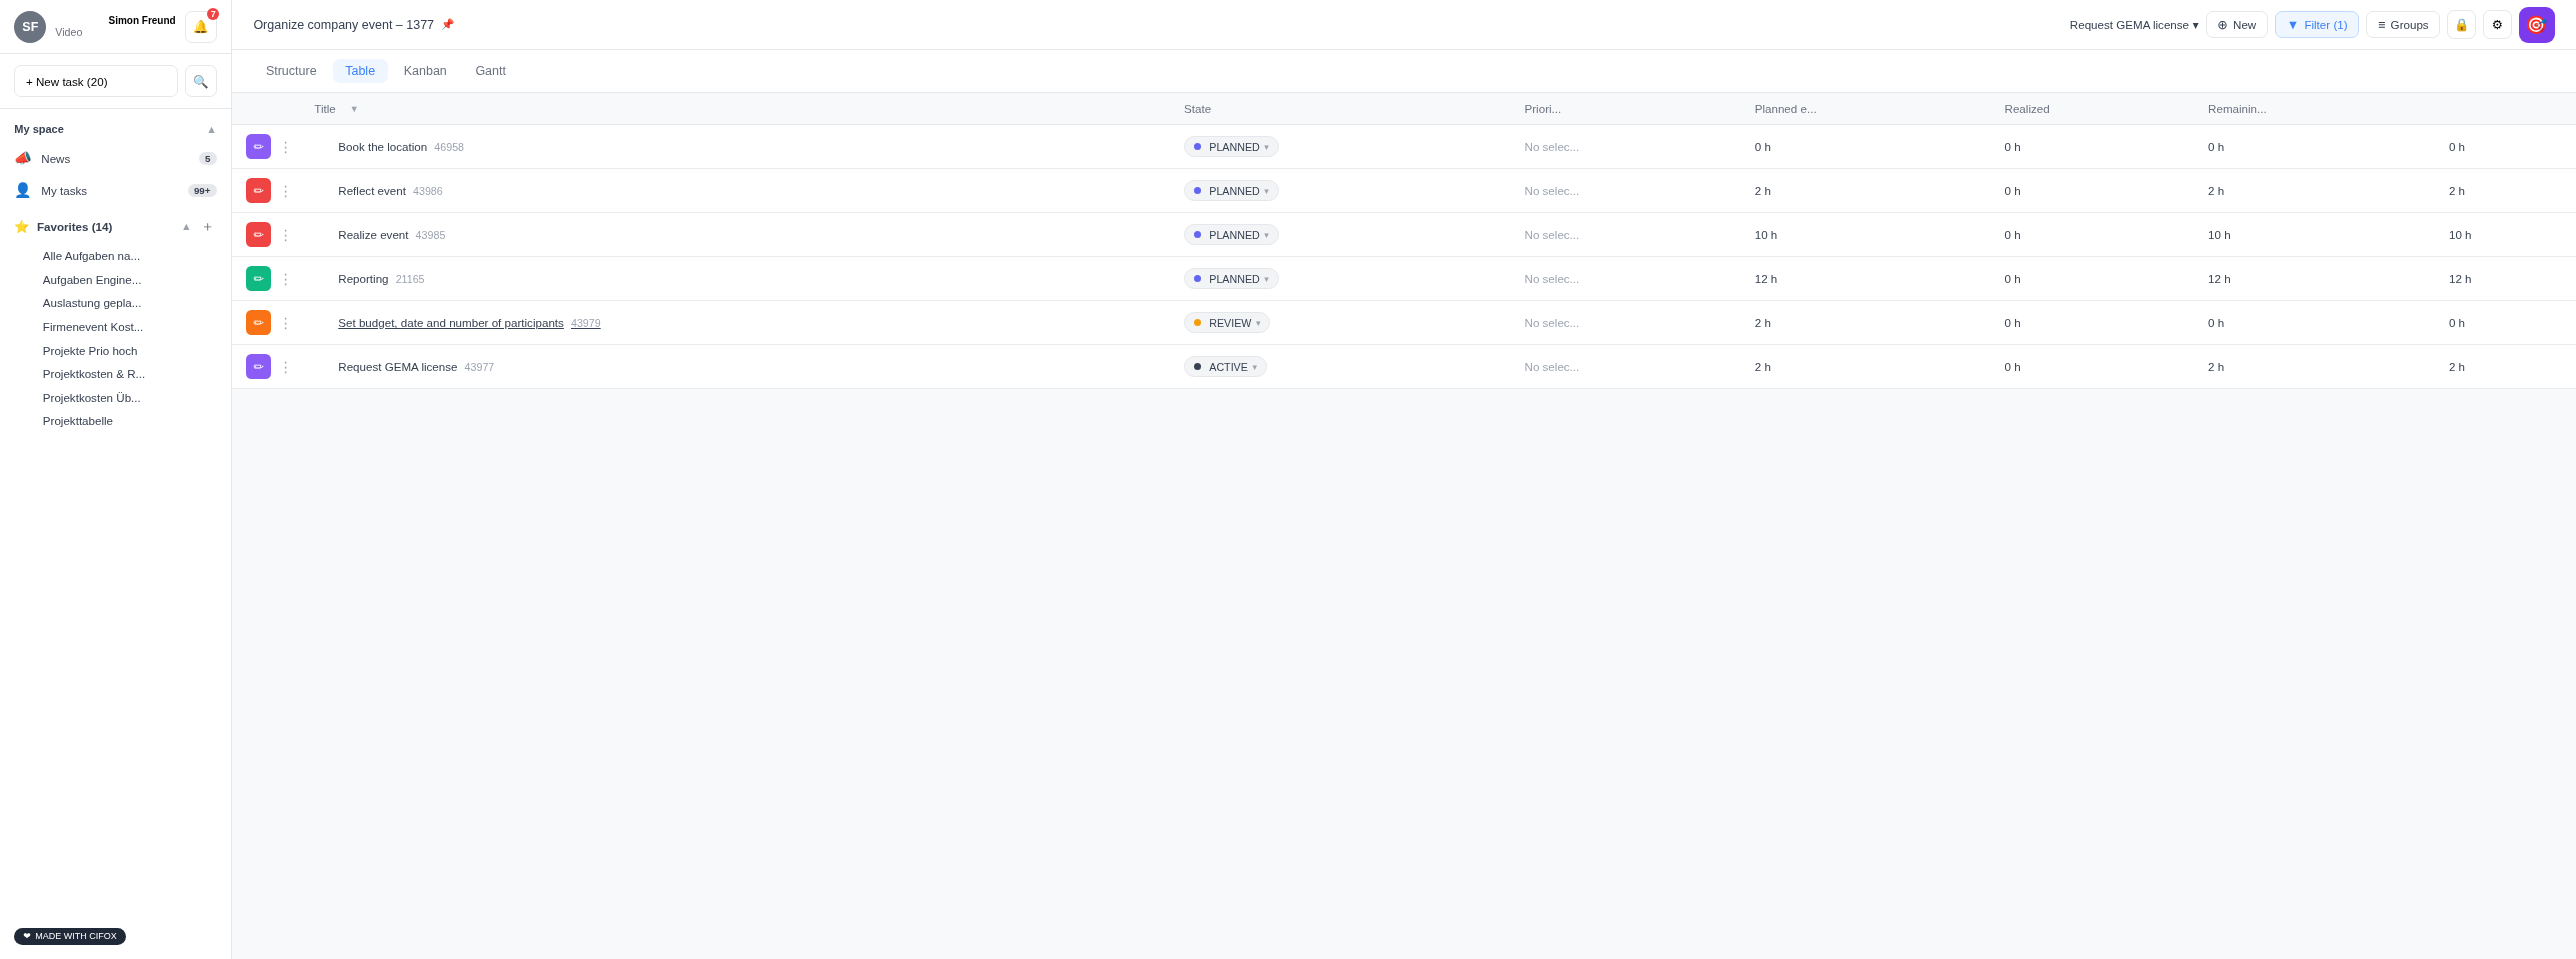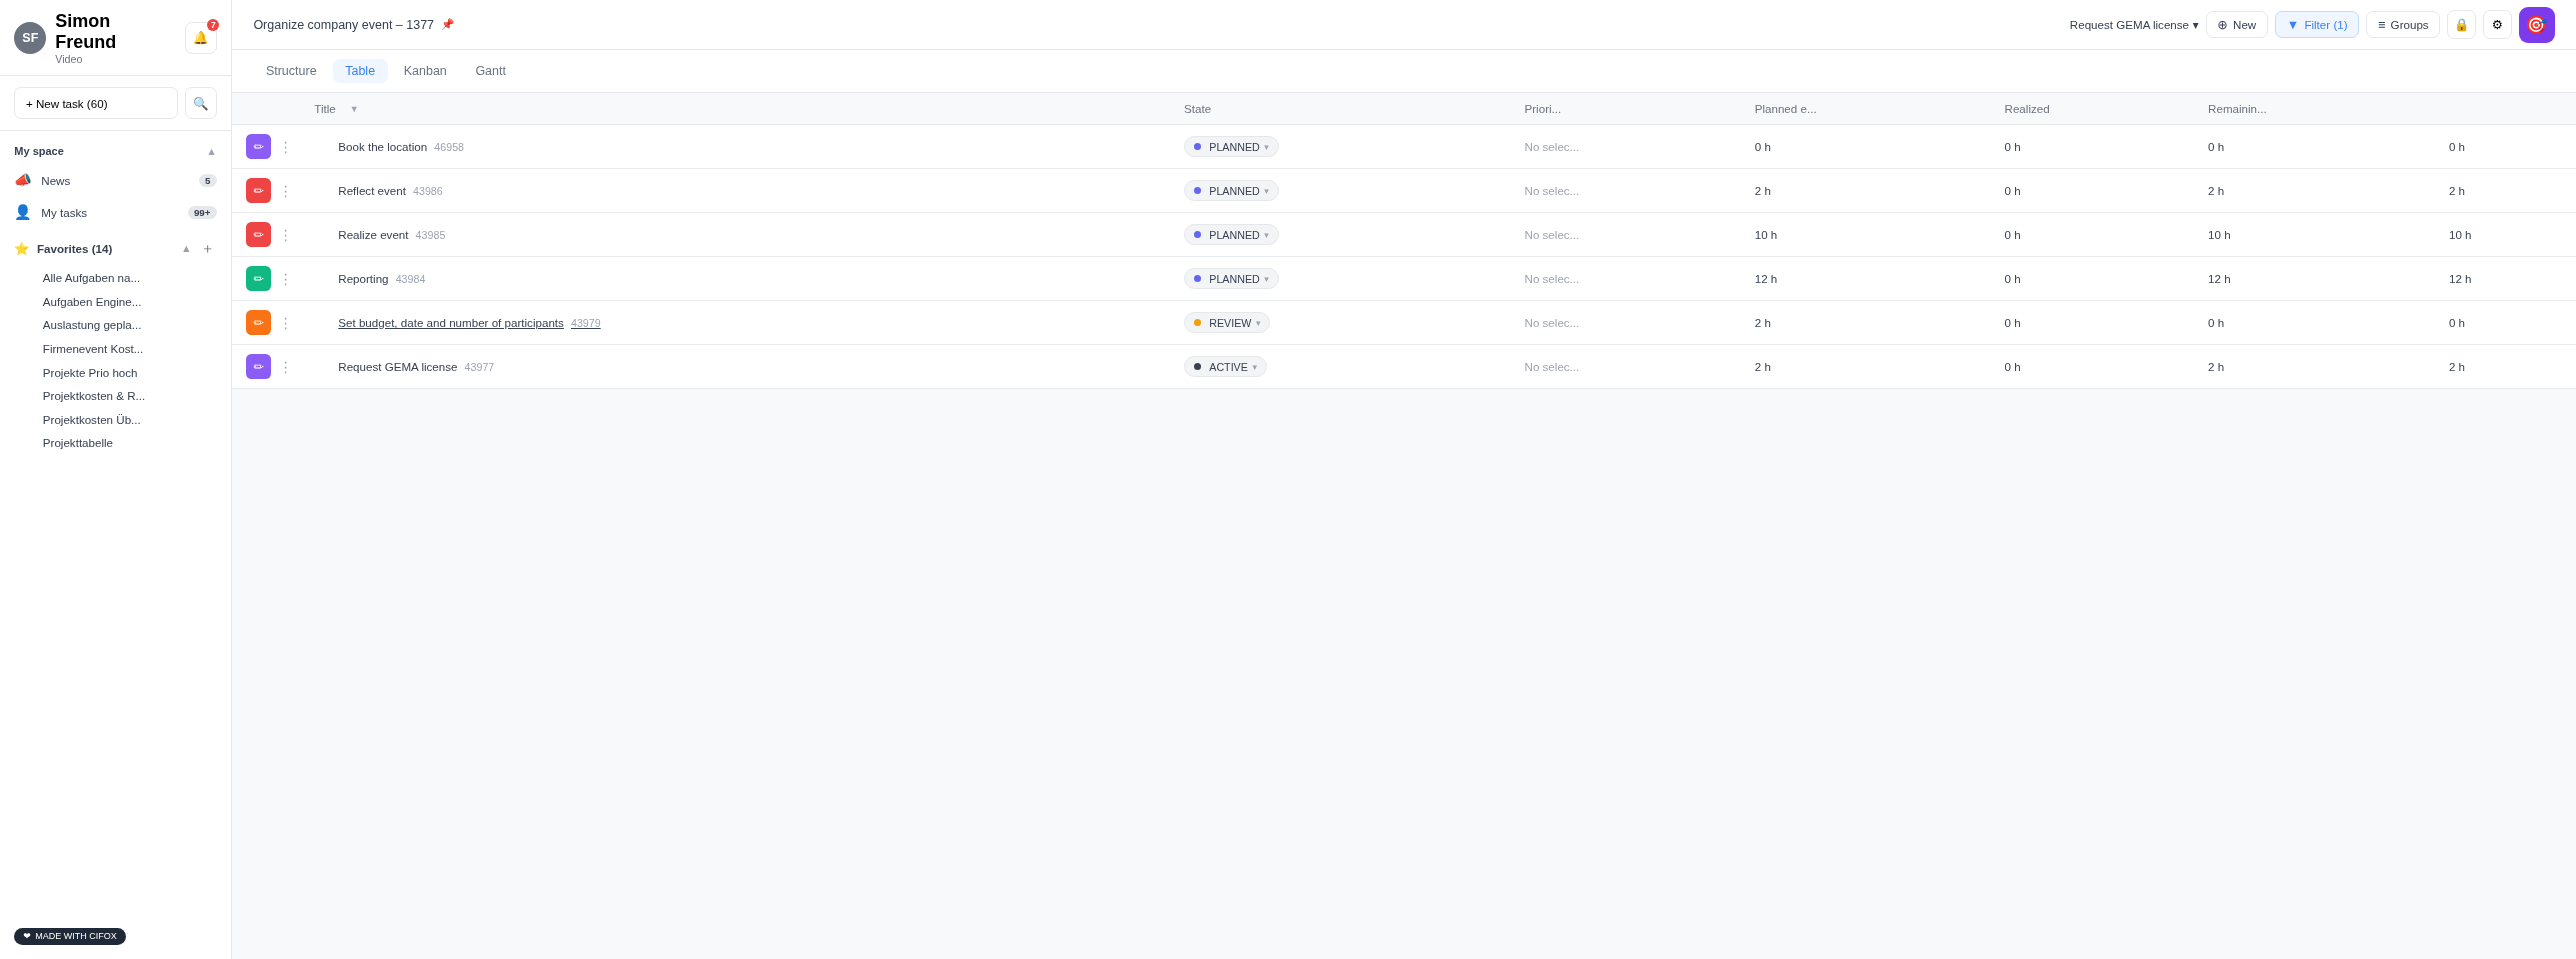--- a/index.html
+++ b/index.html
@@ -3,21 +3,21 @@
   <meta charset="utf-8">
   <style>
     * { box-sizing: border-box; margin: 0; padding: 0; }
     body { font-family: -apple-system, BlinkMacSystemFont, 'Segoe UI', sans-serif; font-size: 12.5px; background: #f0f2f5; display: flex; height: 100vh; overflow: hidden; }
 
     
     .sidebar { width: 232px; background: #fff; border-right: 0.9px solid #e5e7eb; display: flex; flex-direction: column; flex-shrink: 0; }
     .sidebar-user { display: flex; align-items: center; padding: 10.7px 14.3px; gap: 9px; border-bottom: 0.9px solid #e5e7eb; }
     .avatar { width: 32px; height: 32px; border-radius: 50%; background: #6b7280; display: flex; align-items: center; justify-content: center; color: #fff; font-weight: 600; font-size: 12.5px; flex-shrink: 0; overflow: hidden; }
     .user-info { flex: 1; }
-    .user-name { font-weight: 600; font-size: 18px; }
+    .user-name { font-weight: 600; font-size: 10px; text-align: right; }
     .user-subtitle { font-size: 10.7px; color: #6b7280; }
     .bell-btn { width: 32px; height: 32px; border-radius: 7.1px; border: 0.9px solid #e5e7eb; background: #fff; display: flex; align-items: center; justify-content: center; cursor: pointer; position: relative; }
     .badge { position: absolute; top: -3.6px; right: -3.6px; background: #ef4444; color: #fff; font-size: 9px; border-radius: 9px; padding: 0.9px 3.6px; font-weight: 700; }
     .sidebar-actions { padding: 10.7px 14.3px; display: flex; gap: 7.1px; border-bottom: 0.9px solid #e5e7eb; }
     .new-task-btn { flex: 1; background: #fff; border: 0.9px solid #e5e7eb; border-radius: 7.1px; padding: 7.1px 10.7px; font-size: 11.6px; cursor: pointer; text-align: left; display: flex; align-items: center; gap: 5.3px; }
     .search-btn { width: 32px; height: 32px; border: 0.9px solid #e5e7eb; border-radius: 7.1px; background: #fff; display: flex; align-items: center; justify-content: center; cursor: pointer; }
     .sidebar-nav { padding: 7.1px 0; flex: 1; overflow-y: auto; }
     .nav-section-header { display: flex; align-items: center; justify-content: space-between; padding: 7.1px 14.3px; cursor: pointer; }
     .nav-section-title { font-weight: 600; font-size: 11px; color: #374151; }
     .nav-item { display: flex; align-items: center; padding: 7.1px 14.3px; cursor: pointer; gap: 9px; position: relative; }
@@ -101,21 +101,21 @@
       <div class="user-subtitle">Video</div>
     </div>
     <div class="bell-btn">
       <span>🔔</span>
       <div class="badge">7</div>
     </div>
   </div>
 
   <div class="sidebar-actions">
     <button class="new-task-btn">
-      <span>+ New task (60)</span>
+      <span>+ New task (20)</span>
     </button>
     <div class="search-btn">
       <span>🔍</span>
     </div>
   </div>
 
   <div class="sidebar-nav">
     <div class="nav-section-header">
       <span class="nav-section-title">My space</span>
       <span class="chevron">▲</span>
@@ -272,21 +272,21 @@
             <td><span class="hours">10 h</span></td>
             <td><span class="hours">0 h</span></td>
             <td><span class="hours">10 h</span></td>
             <td><span class="hours">10 h</span></td>
           </tr>
           <tr>
             <td style="width: 36px; padding-right: 0px;">
               <div class="task-icon green" style="color: rgb(255, 255, 255);">✏</div>
             </td>
             <td style="width: 27px; padding-left: 3.6px; padding-right: 3.6px;"><span class="menu-dots">⋮</span></td>
-            <td style="min-width: 267px;"><span class="task-title-text">Reporting</span><span class="task-id">43984</span></td>
+            <td style="min-width: 267px;"><span class="task-title-text">Reporting</span><span class="task-id">21165</span></td>
             <td><span class="status-badge planned">
                 <span style="display:inline-block;width:7.1px;height:7.1px;border-radius:50%;background:#6366f1;margin-right:3.6px;"></span>
                 <span>PLANNED</span>
                 <span class="status-chevron"> ▾</span>
               </span></td>
             <td><span class="no-select">No selec...</span></td>
             <td><span class="hours">12 h</span></td>
             <td><span class="hours">0 h</span></td>
             <td><span class="hours">12 h</span></td>
             <td><span class="hours">12 h</span></td>

